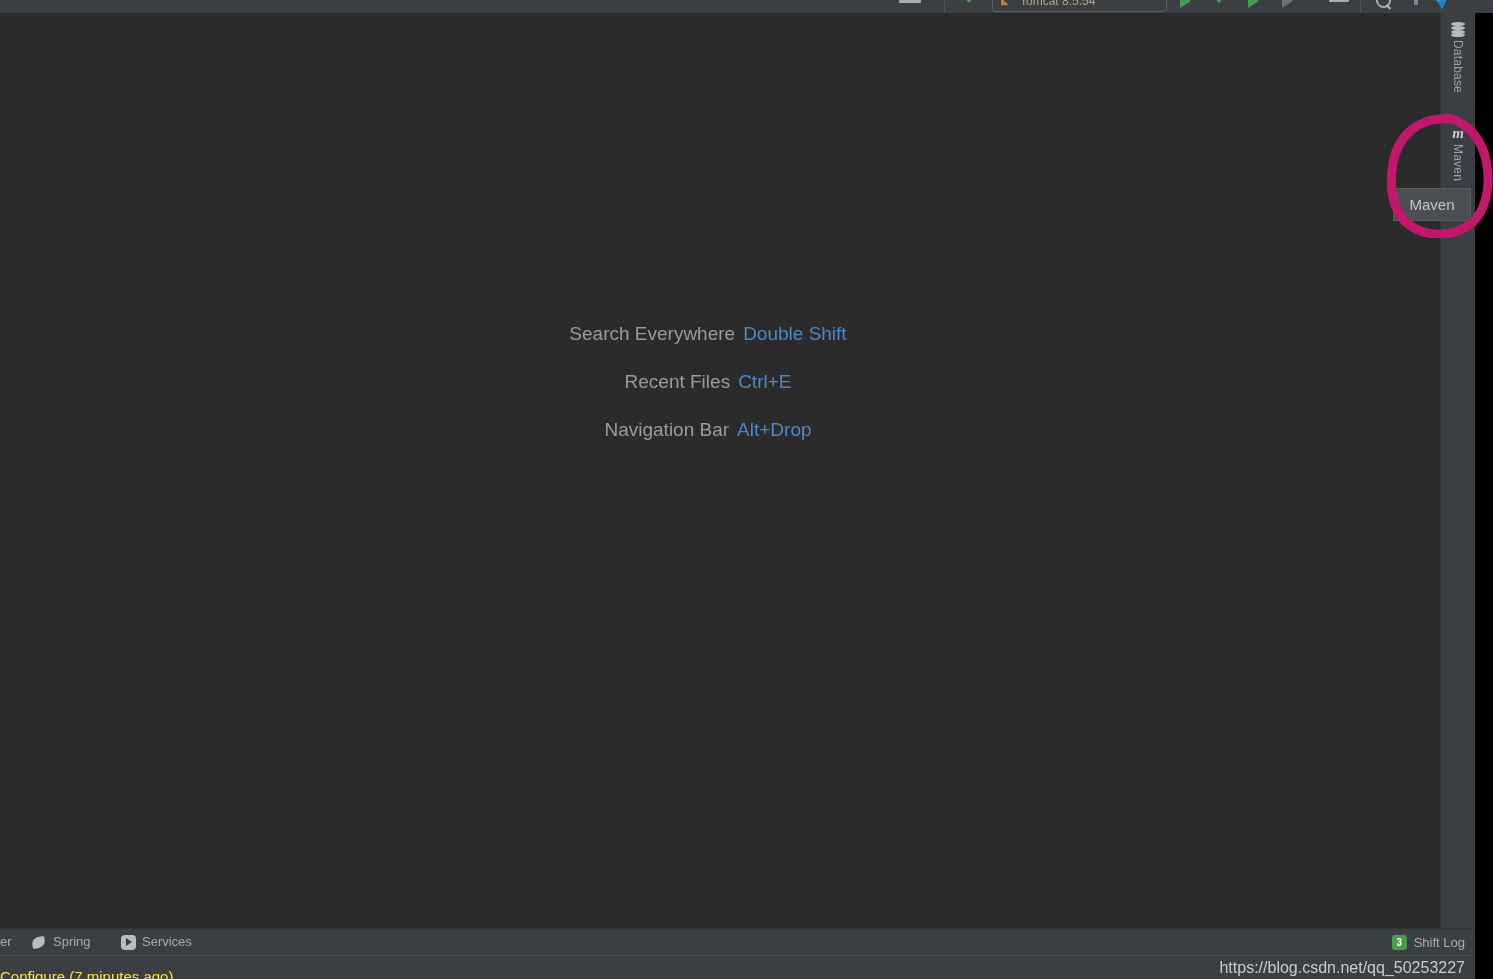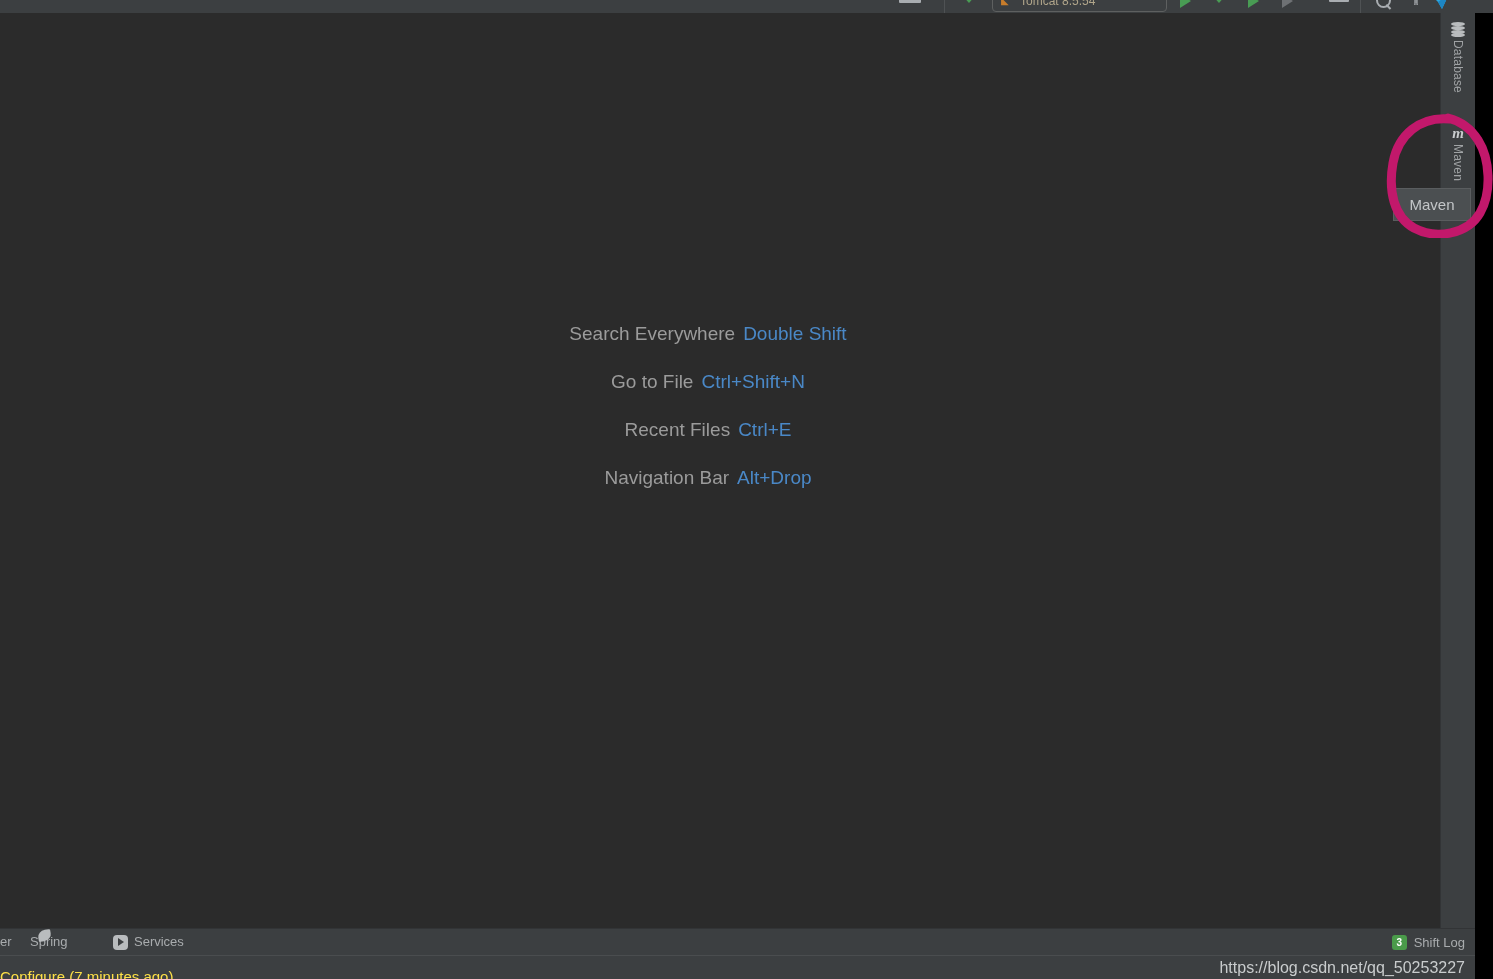--- a/index.html
+++ b/index.html
@@ -420,23 +420,20 @@
     </svg>
   </div>
 
   <div class="editor-area">
     <div class="hint-list">
 
       <div class="hint-row">
         <span>Search Everywhere</span><span class="shortcut">Double Shift</span>
       </div>
 
-      <div class="hint-row">
-        <span>Go to File</span><span class="shortcut">Ctrl+Shift+N</span>
-      </div>
 
       <div class="hint-row">
         <span>Recent Files</span><span class="shortcut">Ctrl+E</span>
       </div>
 
       <div class="hint-row">
         <span>Navigation Bar</span><span class="shortcut">Alt+Drop</span>
       </div>
 
 
@@ -476,26 +473,26 @@
              C 108 79, 106 46, 94 27
              C 86 14, 76 8, 64 5" fill="none" stroke="#c2186b" stroke-width="9" stroke-linecap="round" stroke-linejoin="round"></path>
   </svg>
 
   <div class="bottom-strip">
 
     <div class="bs-item" style="left:-6px;">
       <span class="bs-label">er</span>
     </div>
 
-    <div class="bs-item" style="left:24px;flex-direction:column;">
+    <div class="bs-item" style="left:32px;">
       <span class="spring-icon"></span>
       <span class="bs-label">Spring</span>
     </div>
 
-    <div class="bs-item" style="left:113px;">
+    <div class="bs-item" style="left:121px;">
       <span class="services-icon"></span>
       <span class="bs-label">Services</span>
     </div>
 
     <div class="eventlog">
       <span class="badge">3</span>
       <span>Shift Log</span>
     </div>
   </div>
 

